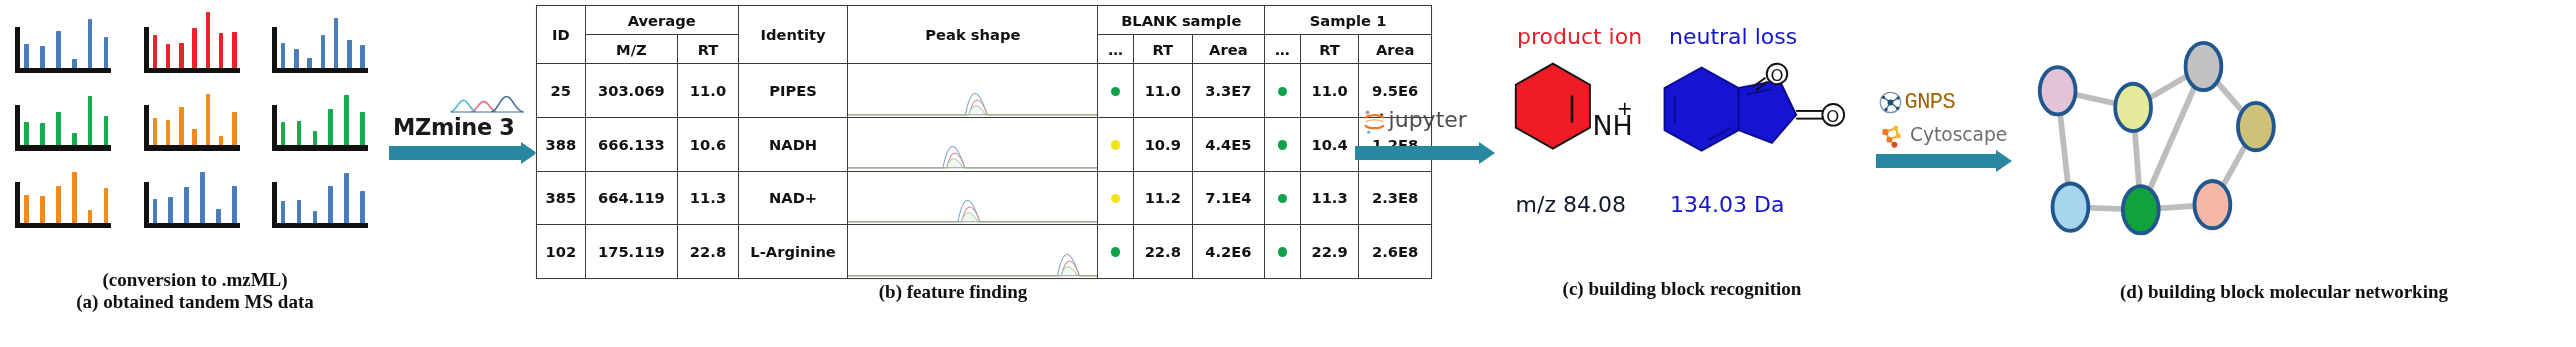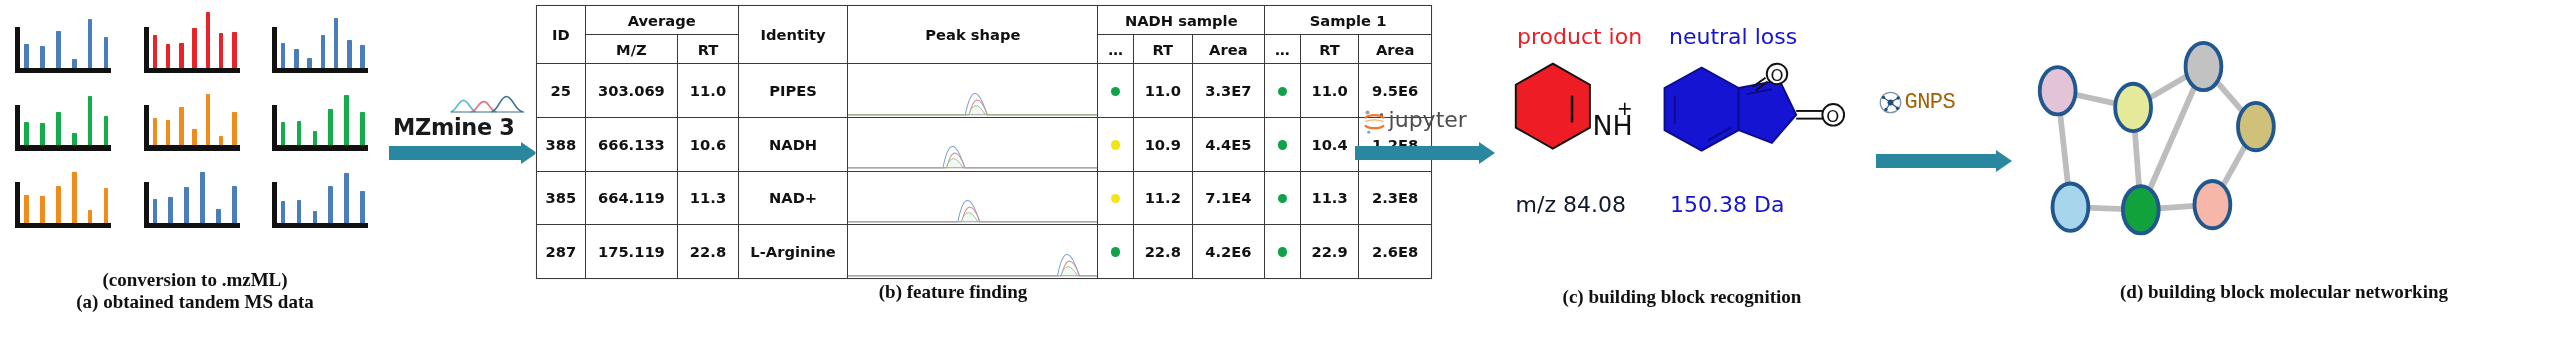--- a/index.html
+++ b/index.html
@@ -389,21 +389,21 @@
   </div>
 
   <div id="panel-b">
     <table id="feature-table">
       <thead>
         <tr>
           <th class="col-id" rowspan="2">ID</th>
           <th colspan="2">Average</th>
           <th class="col-identity" rowspan="2">Identity</th>
           <th class="col-peak" rowspan="2">Peak shape</th>
-          <th colspan="3" style="white-space:normal; width:141px;">NADH sample</th>
+          <th colspan="3" style="white-space:normal; width:141px;">BLANK sample</th>
           <th colspan="3" style="width:141px;">Sample 1</th>
         </tr>
         <tr>
           <th class="col-mz">M/Z</th>
           <th class="col-rt">RT</th>
           <th class="col-dots">…</th>
           <th class="col-srt">RT</th>
           <th class="col-area">Area</th>
           <th class="col-dots">…</th>
           <th class="col-srt">RT</th>
@@ -471,21 +471,21 @@
               </div>
             </td>
             <td class="col-dots"><span class="dot" style="background: rgb(242, 229, 21);"></span></td>
             <td class="col-srt">11.2</td>
             <td class="col-area">7.1E4</td>
             <td class="col-dots"><span class="dot" style="background: rgb(18, 161, 75);"></span></td>
             <td class="col-srt">11.3</td>
             <td class="col-area">2.3E8</td>
           </tr>
           <tr>
-            <td class="col-id">287</td>
+            <td class="col-id">102</td>
             <td class="col-mz">175.119</td>
             <td class="col-rt">22.8</td>
             <td class="col-identity">L-Arginine</td>
             <td class="col-peak">
               <div class="peakcell">
                 <svg width="249" height="50" viewBox="0 0 390 78">
                   <line x1="0" y1="76" x2="390" y2="76" stroke="#9b9b9b" stroke-width="1.6"></line>
                   <path d="M0,76 L328.2,76 Q341.2,10 362,76 L390,76" fill="none" stroke="#7a9fd4" stroke-width="1.6"></path>
                   <path d="M0,76 L334.2,76 Q345.2,30 362.8,76 L390,76" fill="none" stroke="#d98b95" stroke-width="1.6"></path>
                   <path d="M0,76 L333.2,76 Q343.2,48 359.2,76 L390,76" fill="#e8f3e8" fill-opacity="0.6" stroke="#8fbf8f" stroke-width="1.4"></path>
@@ -548,43 +548,58 @@
       <path d="M140 48 L160 34" stroke="#111111" stroke-width="3" fill="none"></path>
       <path d="M145 54 L163 40" stroke="#111111" stroke-width="3" fill="none"></path>
       <circle cx="178" cy="28" r="16" fill="#ffffff" stroke="#111111" stroke-width="3"></circle>
       <text x="168" y="39" font-family="DejaVu Sans, sans-serif" font-size="26" fill="#111111">O</text>
       <line x1="208" y1="86" x2="250" y2="86" stroke="#111111" stroke-width="3"></line>
       <line x1="208" y1="98" x2="250" y2="98" stroke="#111111" stroke-width="3"></line>
       <circle cx="266" cy="92" r="17" fill="#ffffff" stroke="#111111" stroke-width="3"></circle>
       <text x="255" y="103" font-family="DejaVu Sans, sans-serif" font-size="26" fill="#111111">O</text>
     </svg>
 
-    <div class="mol-value" style="left:180px; top:186px; color:#1414d2;">150.38 Da</div>
-  </div>
-
-  <div class="caption" style="left:1458px; top:286px; width:448px;">
+    <div class="mol-value" style="left:180px; top:186px; color:#1414d2;">134.03 Da</div>
+  </div>
+
+  <div class="caption" style="left:1458px; top:278px; width:448px;">
     <div>(c) building block recognition</div>
   </div>
 
   <div id="gnps-logo">
     <svg width="23" height="23" viewBox="0 0 36 36" style="position:absolute; left:0; top:1.3px;">
       <circle cx="18" cy="18" r="16" fill="#ffffff" stroke="#7f96ad" stroke-width="2"></circle>
       <line x1="18" y1="18" x2="7" y2="10" stroke="#1f4e79" stroke-width="1.6"></line>
       <line x1="18" y1="18" x2="30" y2="11" stroke="#1f4e79" stroke-width="1.6"></line>
       <line x1="18" y1="18" x2="11" y2="29" stroke="#1f4e79" stroke-width="1.6"></line>
       <line x1="18" y1="18" x2="29" y2="27" stroke="#1f4e79" stroke-width="1.6"></line>
       <circle cx="18" cy="18" r="4.6" fill="#1f4e79"></circle>
       <circle cx="7" cy="10" r="2.6" fill="#1f4e79"></circle>
       <circle cx="30" cy="11" r="2.6" fill="#1f4e79"></circle>
       <circle cx="11" cy="29" r="2.6" fill="#1f4e79"></circle>
       <circle cx="29" cy="27" r="2.6" fill="#1f4e79"></circle>
     </svg>
     <div class="gnps-text">GNPS</div>
   </div>
 
+  <div id="cytoscape-logo">
+    <svg width="27" height="25.6" viewBox="0 0 42 40" style="position:absolute; left:0; top:0;">
+      <line x1="10" y1="14" x2="26" y2="8" stroke="#f5a623" stroke-width="3"></line>
+      <line x1="10" y1="14" x2="16" y2="26" stroke="#f5a623" stroke-width="3"></line>
+      <line x1="26" y1="8" x2="30" y2="20" stroke="#f5a623" stroke-width="3"></line>
+      <line x1="16" y1="26" x2="30" y2="20" stroke="#f5a623" stroke-width="3"></line>
+      <line x1="16" y1="26" x2="24" y2="34" stroke="#f5a623" stroke-width="3"></line>
+      <circle cx="10" cy="14" r="5" fill="#ef7622"></circle>
+      <circle cx="26" cy="8" r="4" fill="#f7b733"></circle>
+      <circle cx="30" cy="20" r="4" fill="#f7b733"></circle>
+      <circle cx="16" cy="26" r="4.6" fill="#ef7622"></circle>
+      <circle cx="24" cy="34" r="4.6" fill="#d94c1f"></circle>
+    </svg>
+    <div class="cy-text">Cytoscape</div>
+  </div>
 
   <div class="arrow" style="left:1876px; top:154px; width:142px;">
     <div class="shaft" style="width:122px;"></div>
     <div class="head" style="left:120px;"></div>
   </div>
 
   <div id="panel-d">
     <svg id="network-svg" width="275" height="256" viewBox="0 0 430 400">
         <line x1="62" y1="134" x2="180" y2="160" stroke="#bdbdbd" stroke-width="9"></line>
         <line x1="62" y1="134" x2="82" y2="316" stroke="#bdbdbd" stroke-width="9"></line>

